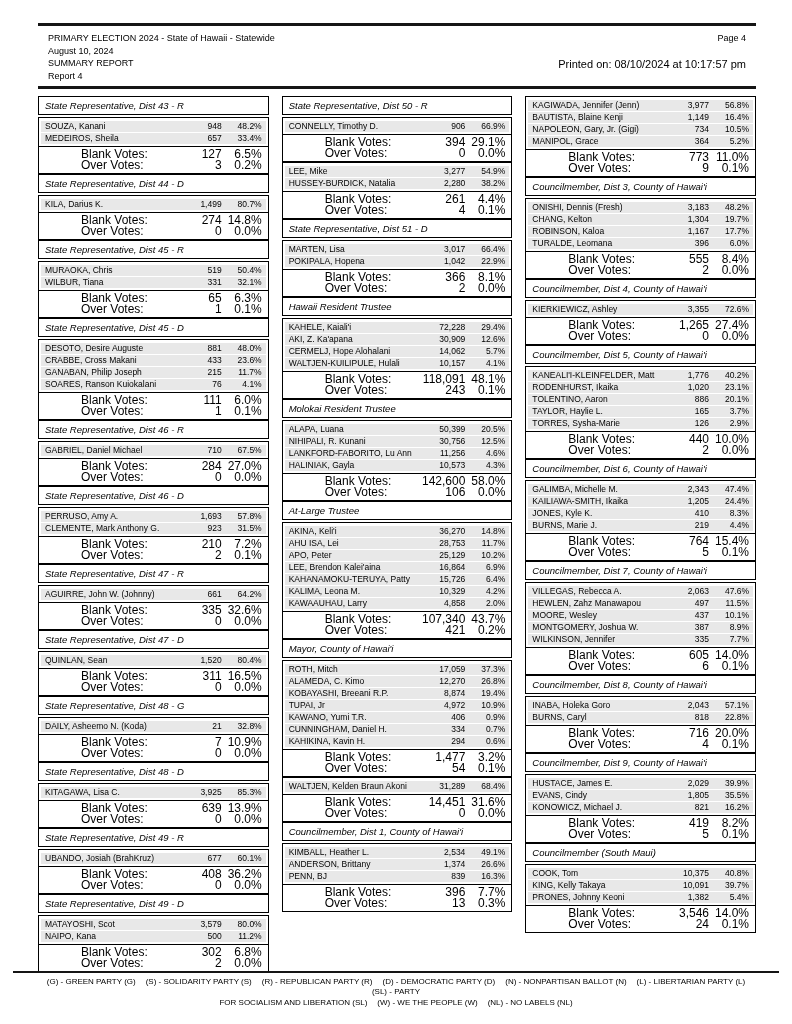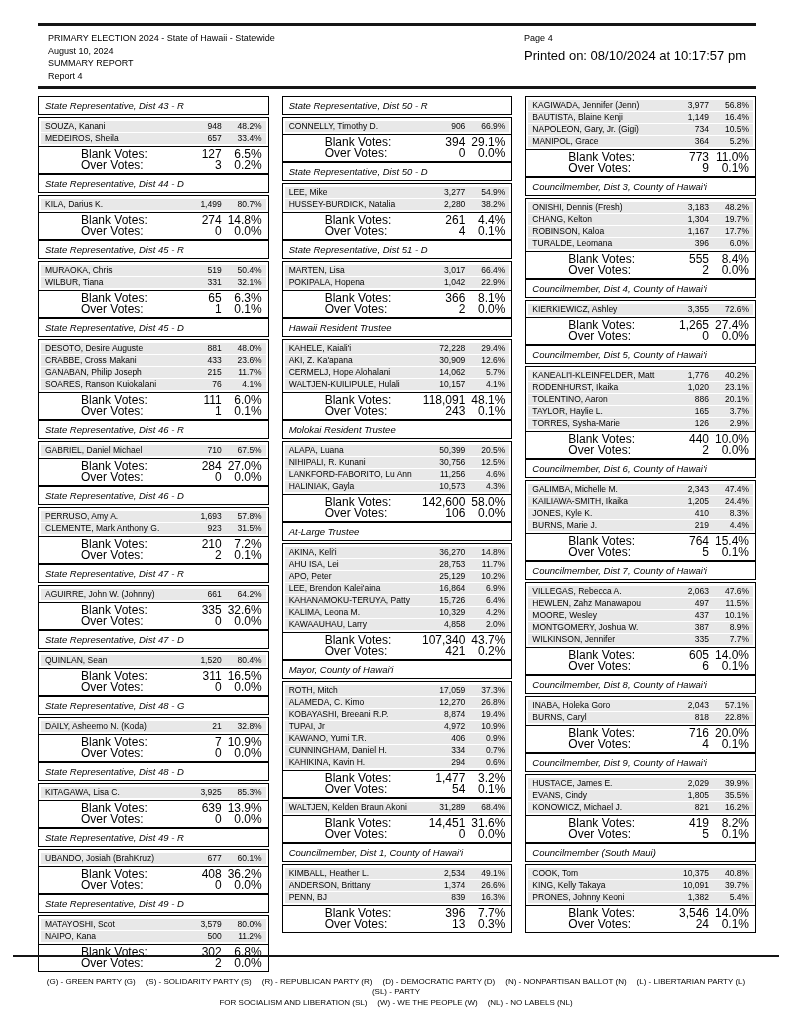--- a/index.html
+++ b/index.html
@@ -6,23 +6,23 @@
   body{
     width:792px;height:1024px;background:#ffffff;color:#000;
     font-family:"Liberation Sans","DejaVu Sans",sans-serif;
     position:relative;overflow:hidden;
   }
   .page{padding:23px 36px 0 38px;}
   .rule{border:0;border-top:3px solid #151515;margin:0;}
   .rule-thin{border:0;border-top:2px solid #151515;margin:0;}
   .report-header{display:flex;justify-content:space-between;padding:6px 10px 4px 10px;gap:9px;}
   .hdr-left div{font-size:9px;line-height:12.5px;}
-  .hdr-right{}
+  .hdr-right{text-align:right;}
   .hdr-right .pg{font-size:9px;line-height:12px;}
-  .hdr-right .printed{font-size:13px;margin-top:4px;}
+  .hdr-right .printed{font-size:11px;margin-top:14px;}
   .columns{display:flex;gap:13px;margin-top:7px;}
   .col{flex:1;min-width:0;}
   .contest{}
   .contest-title{
     border:1px solid #000;font-style:italic;font-size:9.5px;
     padding:3px 6px 3px 6px;line-height:11px;margin-bottom:2px;
     white-space:nowrap;overflow:hidden;
   }
   .contest-body{border:1px solid #000;padding:2px 0 2px 0;}
   .cand-rows{padding:0 2px;}
@@ -30,21 +30,21 @@
     display:flex;align-items:center;background:#e8e8e8;
     height:11px;margin:1px 0;padding:0 4px;font-size:8.5px;line-height:11px;
   }
   .cand-name{flex:1;white-space:nowrap;overflow:hidden;}
   .votes{width:46px;text-align:right;white-space:nowrap;}
   .pct{width:40px;text-align:right;white-space:nowrap;}
   .subsec{border-top:1px solid #000;margin:2px 0 0 0;padding:2px 2px 0 2px;}
   .blank-row{display:flex;align-items:center;height:11px;padding:0 4px;font-size:12px;line-height:11px;}
   .blabel{flex:1;padding-left:36px;white-space:nowrap;}
   .report-footer{position:absolute;left:13px;right:13px;bottom:16px;}
-  .legend{text-align:center;font-size:8px;line-height:10.5px;padding-top:20px;}
+  .legend{text-align:center;font-size:8px;line-height:10.5px;padding-top:4px;}
   .legend-seg{margin:0 5px;white-space:nowrap;}
 </style>
 </head>
 <body>
 
 <div class="page">
   <hr class="rule">
   <div class="report-header">
     <div class="hdr-left">
       <div>PRIMARY ELECTION 2024 - State of Hawaii - Statewide</div>
@@ -404,21 +404,20 @@
               </div>
               <div class="blank-row">
                 <span class="blabel">Over Votes:</span>
                 <span class="votes">0</span>
                 <span class="pct">0.0%</span>
               </div>
             </div>
           </div>
         </section>
         <section class="contest">
-          <div class="contest-title">State Representative, Dist 50 - D</div>
           <div class="contest-body">
             <div class="cand-rows">
               <div class="cand-row">
                 <span class="cand-name">LEE, Mike</span>
                 <span class="votes">3,277</span>
                 <span class="pct">54.9%</span>
               </div>
               <div class="cand-row">
                 <span class="cand-name">HUSSEY-BURDICK, Natalia</span>
                 <span class="votes">2,280</span>

